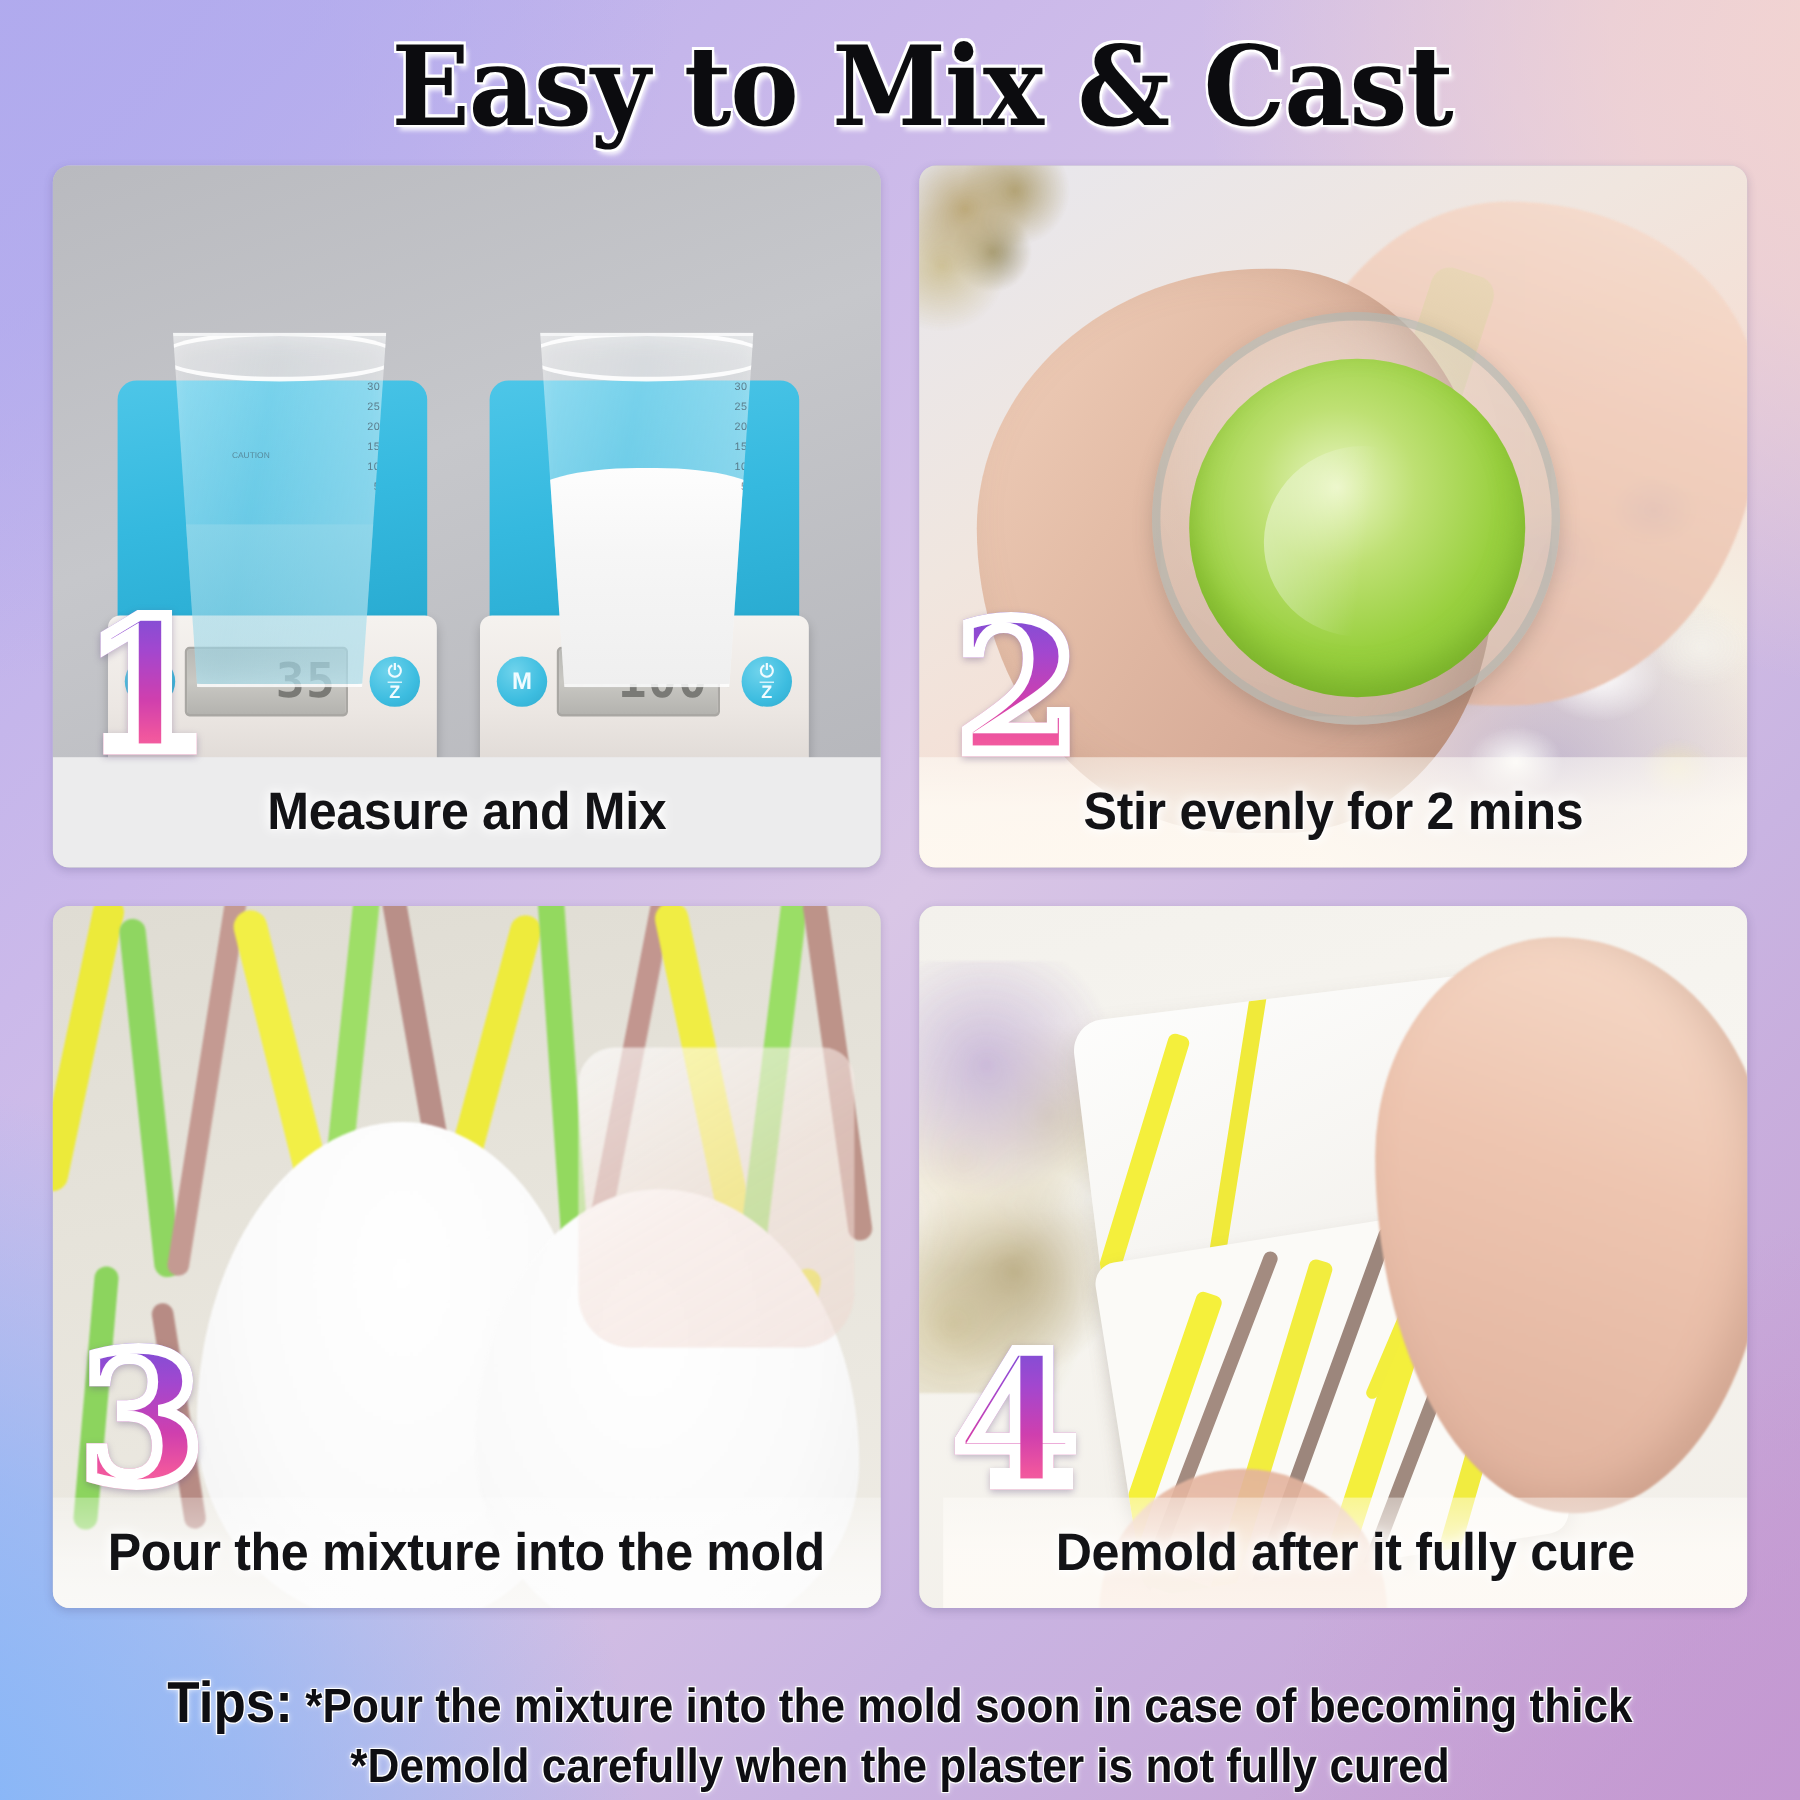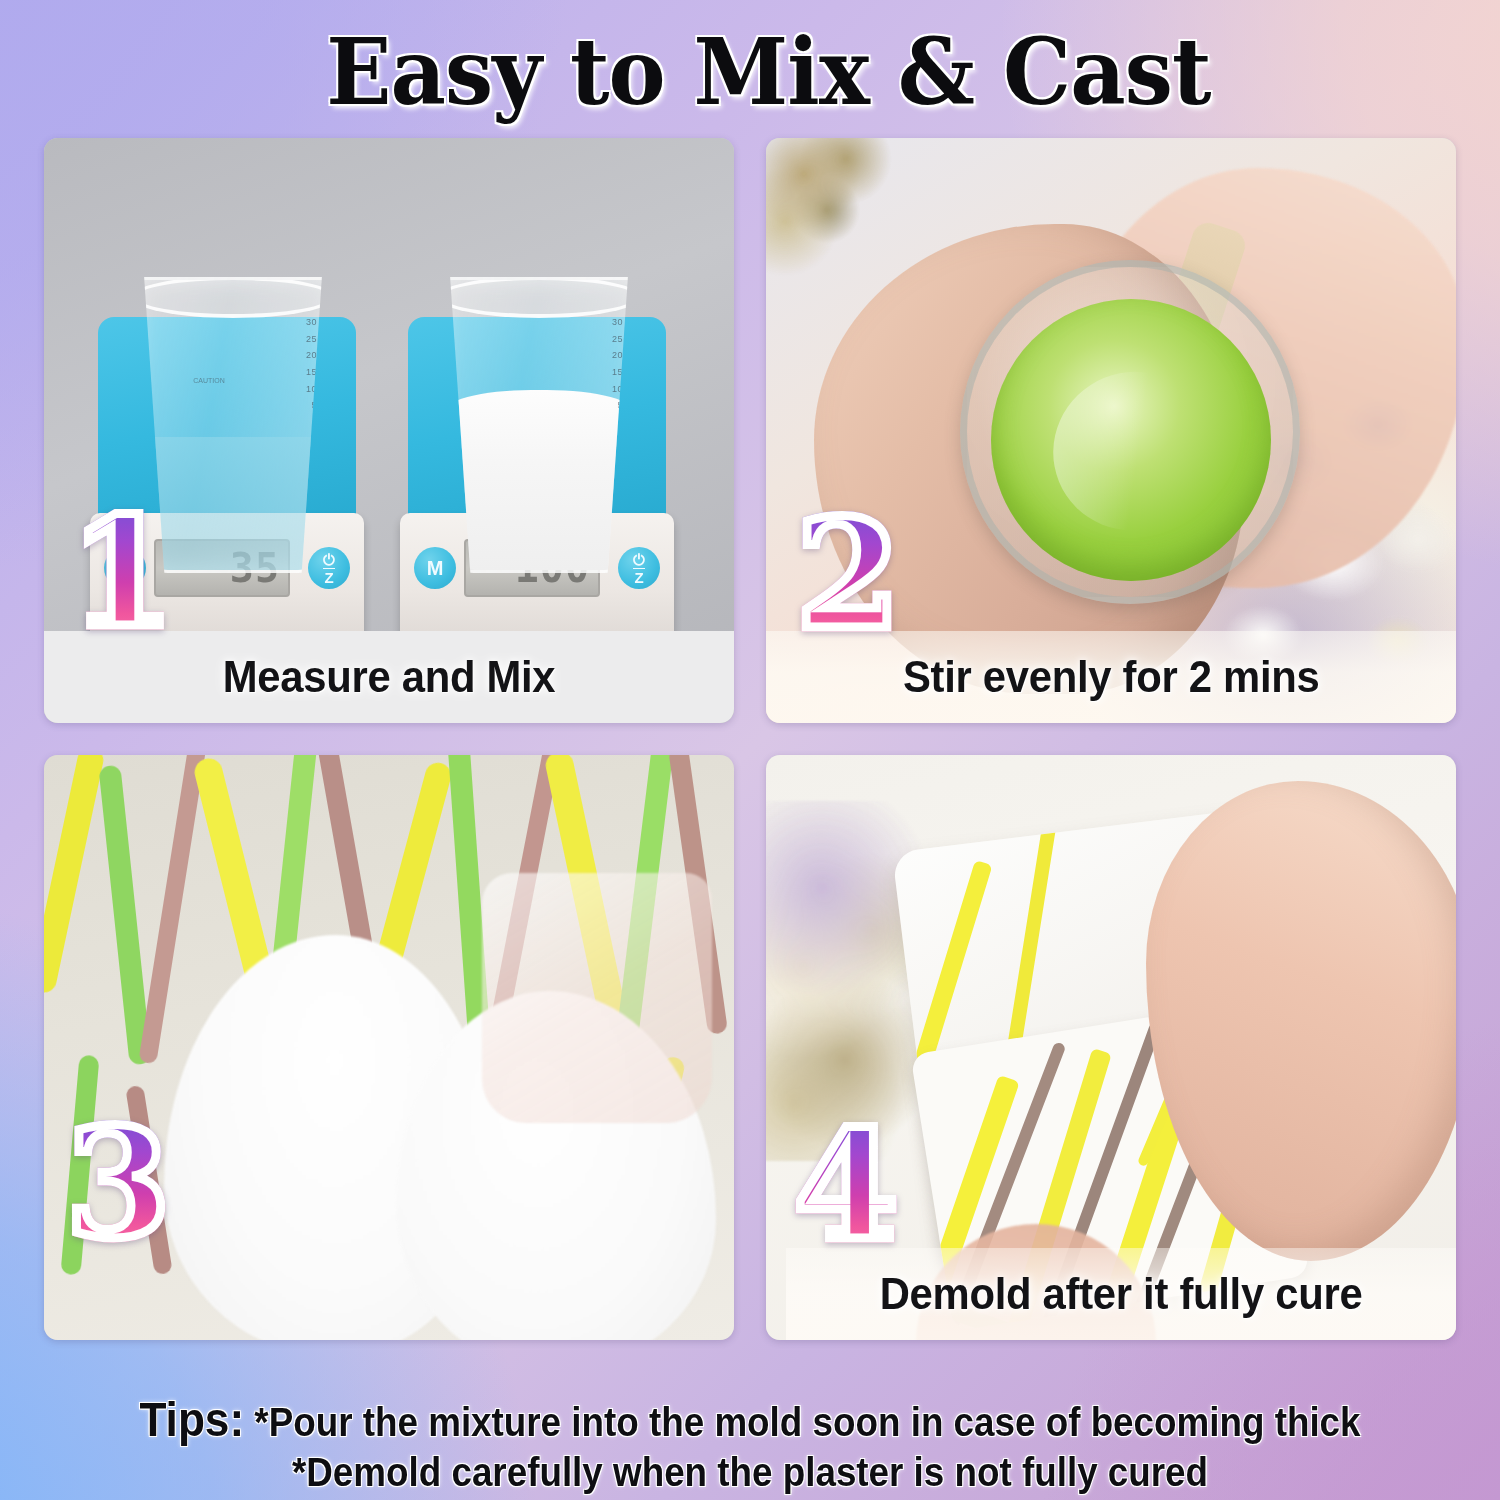--- a/index.html
+++ b/index.html
@@ -436,20 +436,23 @@
         <div class="st" style="left:26px;  top:300px; width:20px; height:220px; background:#8cd45e; transform:rotate(5deg);"></div>
         <div class="st" style="left:96px;  top:330px; width:18px; height:190px; background:#b78b84; transform:rotate(-9deg);"></div>
         <div class="st" style="left:598px; top:300px; width:22px; height:200px; background:#edea3e; transform:rotate(13deg);"></div>
       </div>
       <div class="p3-pour-a"></div>
       <div class="p3-pour-b"></div>
       <div class="p3-cup"></div>
     </div>
 
     <div class="numeral n3">3</div>
+    <div class="caption cap-fade2">
+      <span class="caption-text">Pour the mixture into the mold</span>
+    </div>
   </div>
 
   <div class="panel">
     <div class="photo">
       <div class="p4bg"></div>
       <div class="p4-dry"></div>
       <div class="p4-mold">
         <div class="stripe" style="left:20px; top:8px;   width:18px; height:300px; background:#f4ef3c; transform:rotate(24deg);"></div>
         <div class="stripe" style="left:110px; top:-20px; width:14px; height:320px; background:#f0ea3a; transform:rotate(16deg);"></div>
       </div>

